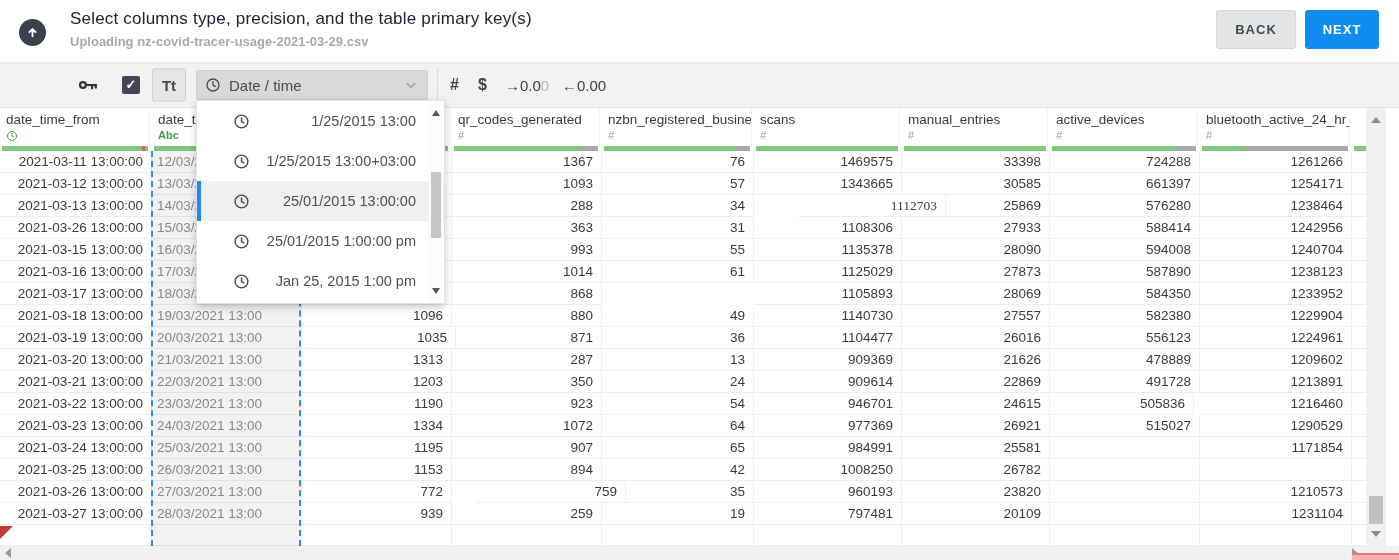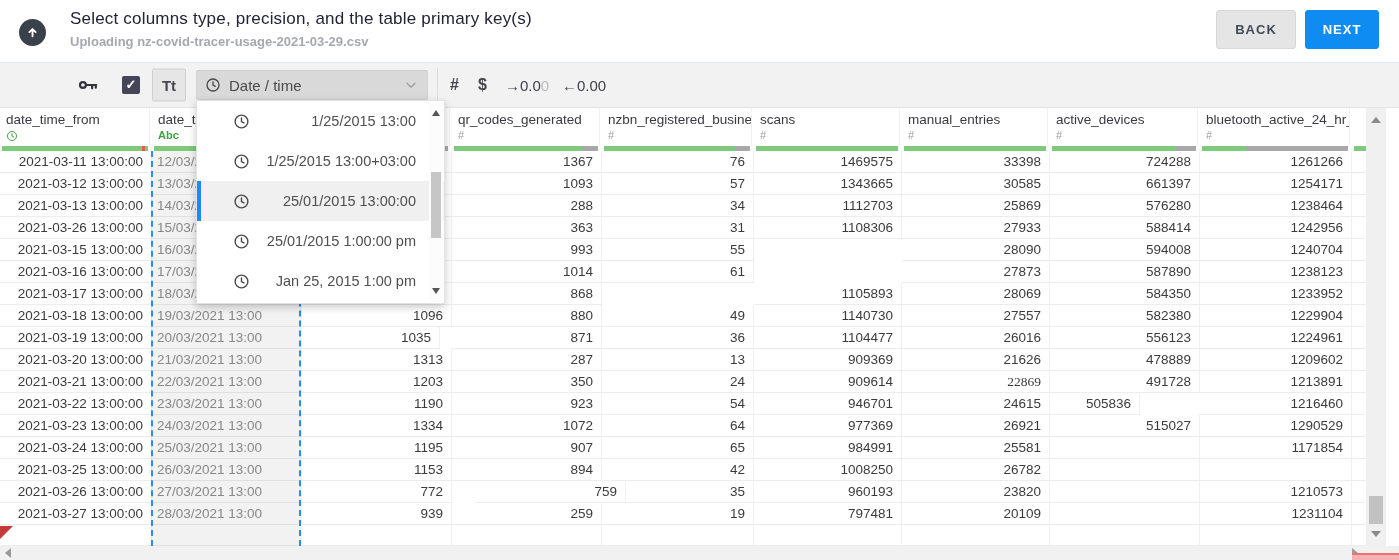--- a/index.html
+++ b/index.html
@@ -235,21 +235,21 @@
           <div class="cell num" style="left: 1050px; width: 150px;">661397</div>
           <div class="cell num" style="left: 1200px; width: 152px;">1254171</div>
           <div class="cell num" style="left: 1352px; width: 24px;"></div>
         </div>
         <div class="row" style="top: 87px;">
           <div class="cell num" style="left: 0px; width: 152px;">2021-03-13 13:00:00</div>
           <div class="cell c2" style="left: 152px; width: 150px;">14/03/2021 13:00</div>
           <div class="cell num" style="left: 302px; width: 150px;"></div>
           <div class="cell num" style="left: 452px; width: 150px;">288</div>
           <div class="cell num" style="left: 602px; width: 152px;">34</div>
-          <div class="cell num" style="left: 754px; width: 148px;">1112703</div>
+          <div class="cell num" style="left: 798px; width: 148px; font-family: Liberation Serif, serif;">1112703</div>
           <div class="cell num" style="left: 902px; width: 148px;">25869</div>
           <div class="cell num" style="left: 1050px; width: 150px;">576280</div>
           <div class="cell num" style="left: 1200px; width: 152px;">1238464</div>
           <div class="cell num" style="left: 1352px; width: 24px;"></div>
         </div>
         <div class="row" style="top: 109px;">
           <div class="cell num" style="left: 0px; width: 152px;">2021-03-26 13:00:00</div>
           <div class="cell c2" style="left: 152px; width: 150px;">15/03/2021 13:00</div>
           <div class="cell num" style="left: 302px; width: 150px;"></div>
           <div class="cell num" style="left: 452px; width: 150px;">363</div>
@@ -259,31 +259,33 @@
           <div class="cell num" style="left: 1050px; width: 150px;">588414</div>
           <div class="cell num" style="left: 1200px; width: 152px;">1242956</div>
           <div class="cell num" style="left: 1352px; width: 24px;"></div>
         </div>
         <div class="row" style="top: 131px;">
           <div class="cell num" style="left: 0px; width: 152px;">2021-03-15 13:00:00</div>
           <div class="cell c2" style="left: 152px; width: 150px;">16/03/2021 13:00</div>
           <div class="cell num" style="left: 302px; width: 150px;"></div>
           <div class="cell num" style="left: 452px; width: 150px;">993</div>
           <div class="cell num" style="left: 602px; width: 152px;">55</div>
+          <div class="cell num" style="left: 754px; width: 148px;">1135378</div>
           <div class="cell num" style="left: 902px; width: 148px;">28090</div>
           <div class="cell num" style="left: 1050px; width: 150px;">594008</div>
           <div class="cell num" style="left: 1200px; width: 152px;">1240704</div>
           <div class="cell num" style="left: 1352px; width: 24px;"></div>
         </div>
         <div class="row" style="top: 153px;">
           <div class="cell num" style="left: 0px; width: 152px;">2021-03-16 13:00:00</div>
           <div class="cell c2" style="left: 152px; width: 150px;">17/03/2021 13:00</div>
           <div class="cell num" style="left: 302px; width: 150px;"></div>
           <div class="cell num" style="left: 452px; width: 150px;">1014</div>
           <div class="cell num" style="left: 602px; width: 152px;">61</div>
+          <div class="cell num" style="left: 754px; width: 148px;">1125029</div>
           <div class="cell num" style="left: 902px; width: 148px;">27873</div>
           <div class="cell num" style="left: 1050px; width: 150px;">587890</div>
           <div class="cell num" style="left: 1200px; width: 152px;">1238123</div>
           <div class="cell num" style="left: 1352px; width: 24px;"></div>
         </div>
         <div class="row" style="top: 175px;">
           <div class="cell num" style="left: 0px; width: 152px;">2021-03-17 13:00:00</div>
           <div class="cell c2" style="left: 152px; width: 150px;">18/03/2021 13:00</div>
           <div class="cell num" style="left: 302px; width: 150px;"></div>
           <div class="cell num" style="left: 452px; width: 150px;">868</div>
@@ -301,21 +303,21 @@
           <div class="cell num" style="left: 602px; width: 152px;">49</div>
           <div class="cell num" style="left: 754px; width: 148px;">1140730</div>
           <div class="cell num" style="left: 902px; width: 148px;">27557</div>
           <div class="cell num" style="left: 1050px; width: 150px;">582380</div>
           <div class="cell num" style="left: 1200px; width: 152px;">1229904</div>
           <div class="cell num" style="left: 1352px; width: 24px;"></div>
         </div>
         <div class="row" style="top: 219px;">
           <div class="cell num" style="left: 0px; width: 152px;">2021-03-19 13:00:00</div>
           <div class="cell c2" style="left: 152px; width: 150px;">20/03/2021 13:00</div>
-          <div class="cell num" style="left: 290px; width: 150px;">1035</div>
+          <div class="cell num" style="left: 306px; width: 150px;">1035</div>
           <div class="cell num" style="left: 452px; width: 150px;">871</div>
           <div class="cell num" style="left: 602px; width: 152px;">36</div>
           <div class="cell num" style="left: 754px; width: 148px;">1104477</div>
           <div class="cell num" style="left: 902px; width: 148px;">26016</div>
           <div class="cell num" style="left: 1050px; width: 150px;">556123</div>
           <div class="cell num" style="left: 1200px; width: 152px;">1224961</div>
           <div class="cell num" style="left: 1352px; width: 24px;"></div>
         </div>
         <div class="row" style="top: 241px;">
           <div class="cell num" style="left: 0px; width: 152px;">2021-03-20 13:00:00</div>
@@ -329,34 +331,34 @@
           <div class="cell num" style="left: 1200px; width: 152px;">1209602</div>
           <div class="cell num" style="left: 1352px; width: 24px;"></div>
         </div>
         <div class="row" style="top: 263px;">
           <div class="cell num" style="left: 0px; width: 152px;">2021-03-21 13:00:00</div>
           <div class="cell c2" style="left: 152px; width: 150px;">22/03/2021 13:00</div>
           <div class="cell num" style="left: 302px; width: 150px;">1203</div>
           <div class="cell num" style="left: 452px; width: 150px;">350</div>
           <div class="cell num" style="left: 602px; width: 152px;">24</div>
           <div class="cell num" style="left: 754px; width: 148px;">909614</div>
-          <div class="cell num" style="left: 902px; width: 148px; font-family: Liberation Serif, serif;">22869</div>
+          <div class="cell num" style="left: 902px; width: 148px;">22869</div>
           <div class="cell num" style="left: 1050px; width: 150px;">491728</div>
           <div class="cell num" style="left: 1200px; width: 152px;">1213891</div>
           <div class="cell num" style="left: 1352px; width: 24px;"></div>
         </div>
         <div class="row" style="top: 285px;">
           <div class="cell num" style="left: 0px; width: 152px;">2021-03-22 13:00:00</div>
           <div class="cell c2" style="left: 152px; width: 150px;">23/03/2021 13:00</div>
           <div class="cell num" style="left: 302px; width: 150px; text-align: right;">1190</div>
           <div class="cell num" style="left: 452px; width: 150px;">923</div>
           <div class="cell num" style="left: 602px; width: 152px;">54</div>
           <div class="cell num" style="left: 754px; width: 148px;">946701</div>
           <div class="cell num" style="left: 902px; width: 148px;">24615</div>
-          <div class="cell num" style="left: 990px; width: 150px; text-align: right;">505836</div>
+          <div class="cell num" style="left: 1044px; width: 150px; text-align: right;">505836</div>
           <div class="cell num" style="left: 1200px; width: 152px;">1216460</div>
           <div class="cell num" style="left: 1352px; width: 24px;"></div>
         </div>
         <div class="row" style="top: 307px;">
           <div class="cell num" style="left: 0px; width: 152px;">2021-03-23 13:00:00</div>
           <div class="cell c2" style="left: 152px; width: 150px;">24/03/2021 13:00</div>
           <div class="cell num" style="left: 302px; width: 150px;">1334</div>
           <div class="cell num" style="left: 452px; width: 150px;">1072</div>
           <div class="cell num" style="left: 602px; width: 152px;">64</div>
           <div class="cell num" style="left: 754px; width: 148px;">977369</div>

